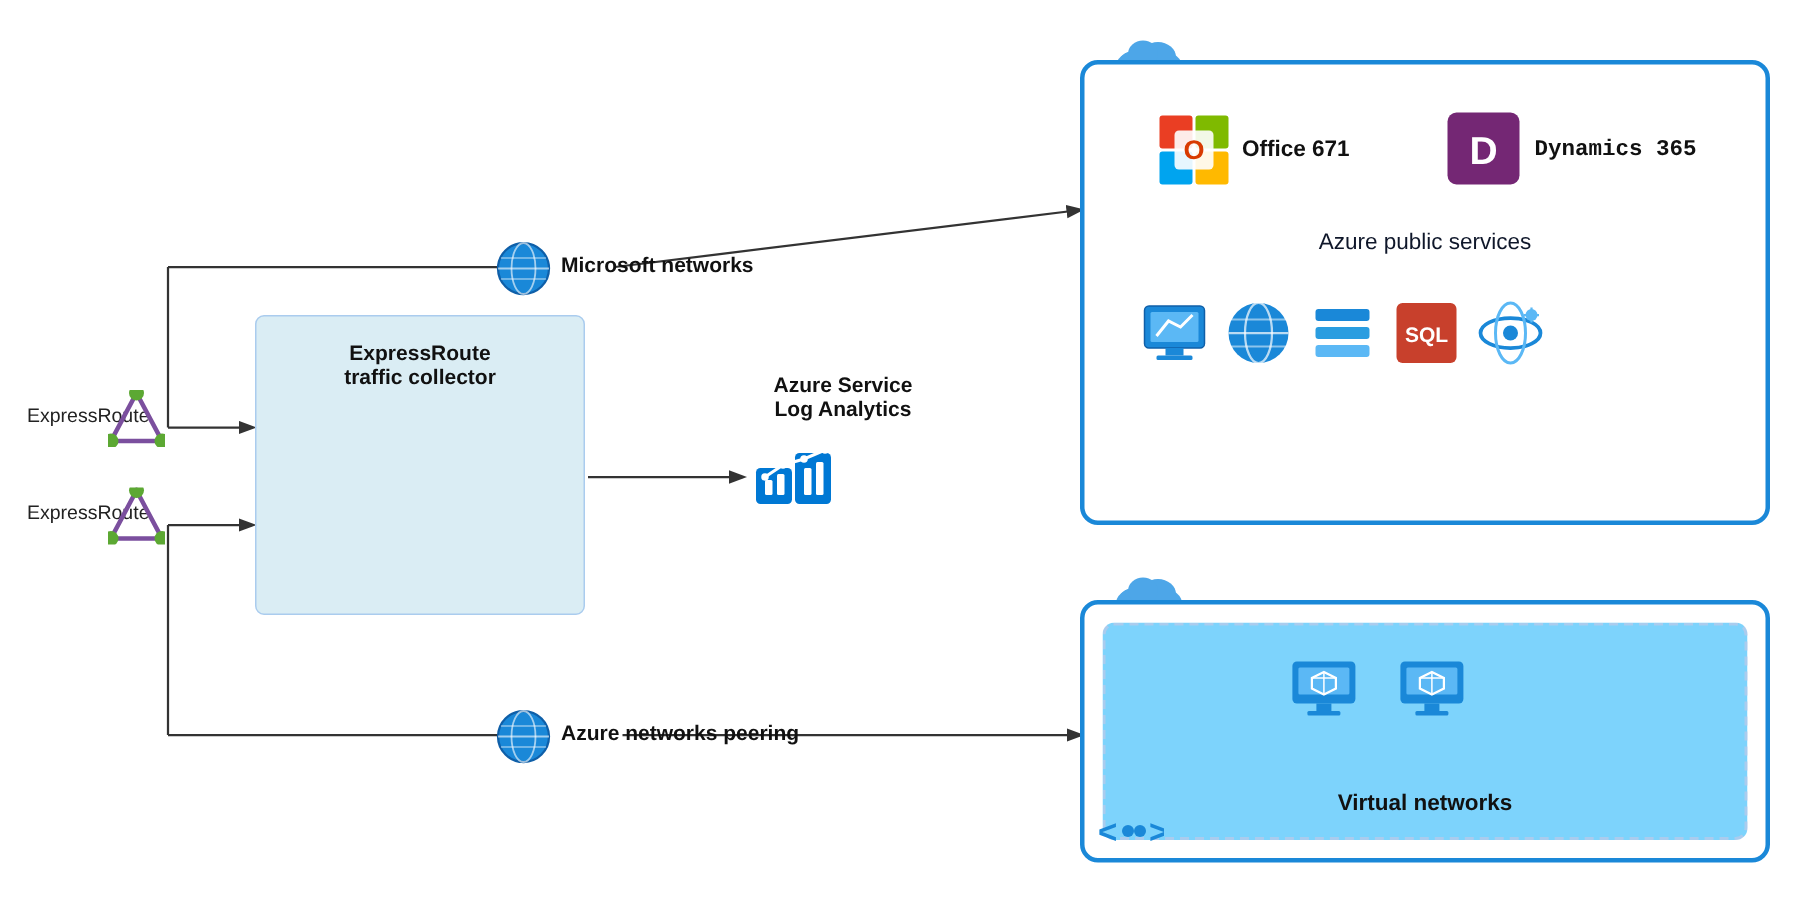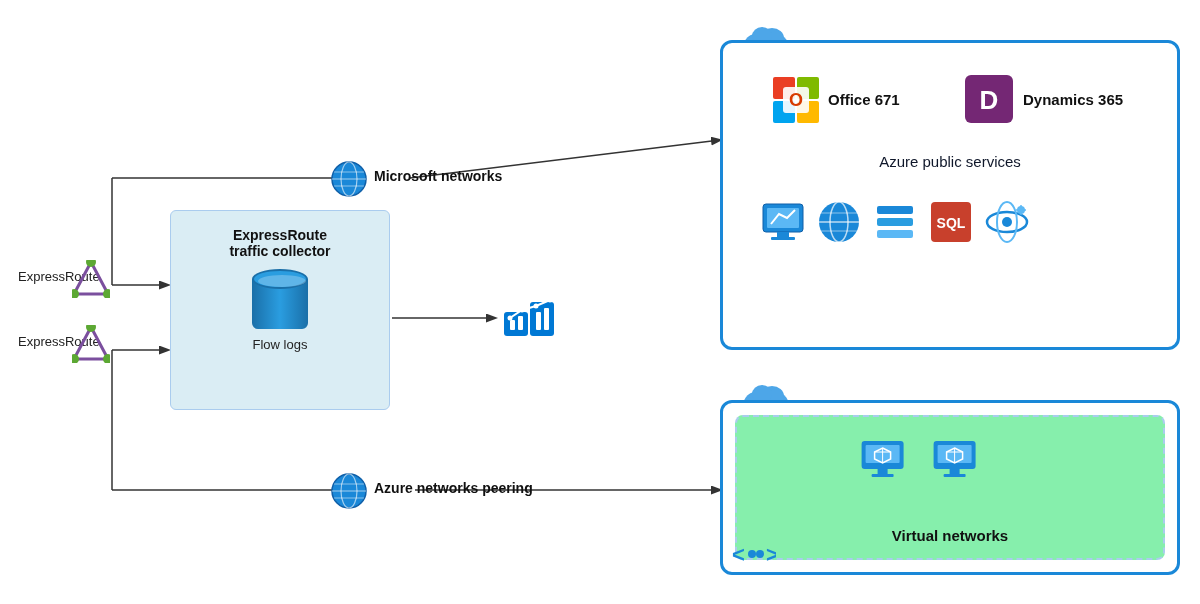--- a/index.html
+++ b/index.html
@@ -113,21 +113,21 @@
     .cloud-box {
       position: absolute;
       border: 3px solid #1a88d8;
       border-radius: 12px;
       background: #fff;
     }
     .cloud-box-inner {
       position: absolute;
       border: 2px dashed #aaccee;
       border-radius: 8px;
-      background: #86efac;
+      background: #7dd3fc;
     }
 
     
     .cloud-icon {
       position: absolute;
     }
 
     
     svg.arrows {
       position: absolute;
@@ -215,31 +215,25 @@
       <circle cx="36" cy="34" r="5" fill="#5ca833"></circle>
       <circle cx="19" cy="2" r="5" fill="#5ca833"></circle>
     </svg>
   </div>
 
   <div class="collector-box">
     <div class="collector-title">
       ExpressRoute<br>traffic collector
     </div>
 
-    <div class="cylinder-wrap">
-      <div class="cylinder">
-        <div class="cyl-body"></div>
-        <div class="cyl-top">
-            <div class="cyl-top-inner"></div>
-          </div>
-      </div>
-      <div class="flow-logs-label">Flow logs</div>
-    </div>
-  </div>
-
+  </div>
+
+  <div class="log-analytics-label" style="left:497px; top:248px; width:130px;">
+    Azure Service<br>Log Analytics
+  </div>
 
   <div class="la-icon" style="left:502px; top:290px;">
     <svg width="56" height="56" viewBox="0 0 56 56">
 
       <rect x="2" y="22" width="24" height="24" rx="3" fill="#0078d4"></rect>
       <rect x="28" y="12" width="24" height="34" rx="3" fill="#0078d4"></rect>
 
       <rect x="8" y="30" width="5" height="10" rx="1" fill="white"></rect>
       <rect x="16" y="26" width="5" height="14" rx="1" fill="white"></rect>
       <rect x="34" y="22" width="5" height="18" rx="1" fill="white"></rect>
@@ -302,21 +296,21 @@
     </div>
     <div style="position:absolute; left:105px; top:48px; font-weight:700; font-size:15px; color:#111;">Office 671</div>
 
     <div style="position:absolute; left:240px; top:30px;">
       <svg width="52" height="52" viewBox="0 0 52 52">
 
         <rect x="2" y="2" width="48" height="48" rx="6" fill="#742774"></rect>
         <text x="26" y="36" text-anchor="middle" font-size="26" font-weight="bold" fill="white">D</text>
       </svg>
     </div>
-    <div style="position:absolute; left:300px; top:48px; font-weight:700; font-size:15px; color:#111;">Dynamics 365</div>
+    <div style="position:absolute; left:300px; top:48px; font-weight:700; font-size:15px; color:#111;font-family:Liberation Mono, monospace;">Dynamics 365</div>
 
     <div style="position:absolute; left:50%; top:110px; transform:translateX(-50%); font-size:15px; color:#0f172a; text-align:center;">Azure public services</div>
 
     <div class="service-icons-row" style="left:36px; top:155px;">
 
       <div>
         <svg width="48" height="48" viewBox="0 0 48 48">
           <rect x="4" y="6" width="40" height="28" rx="3" fill="#1a88d8"></rect>
           <rect x="4" y="6" width="40" height="28" rx="3" fill="none" stroke="#0f5fa8" stroke-width="1"></rect>
           <rect x="18" y="34" width="12" height="5" fill="#1a88d8"></rect>

